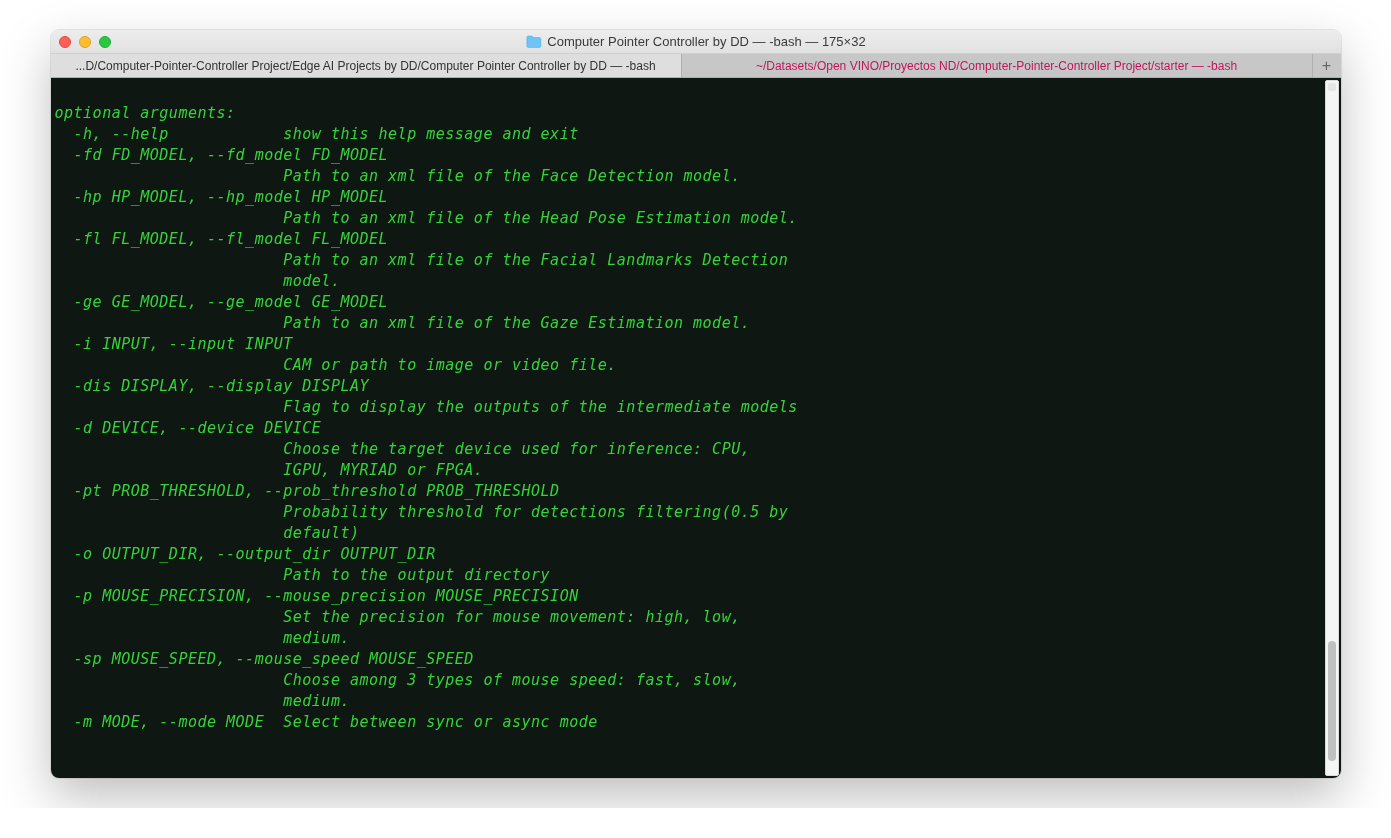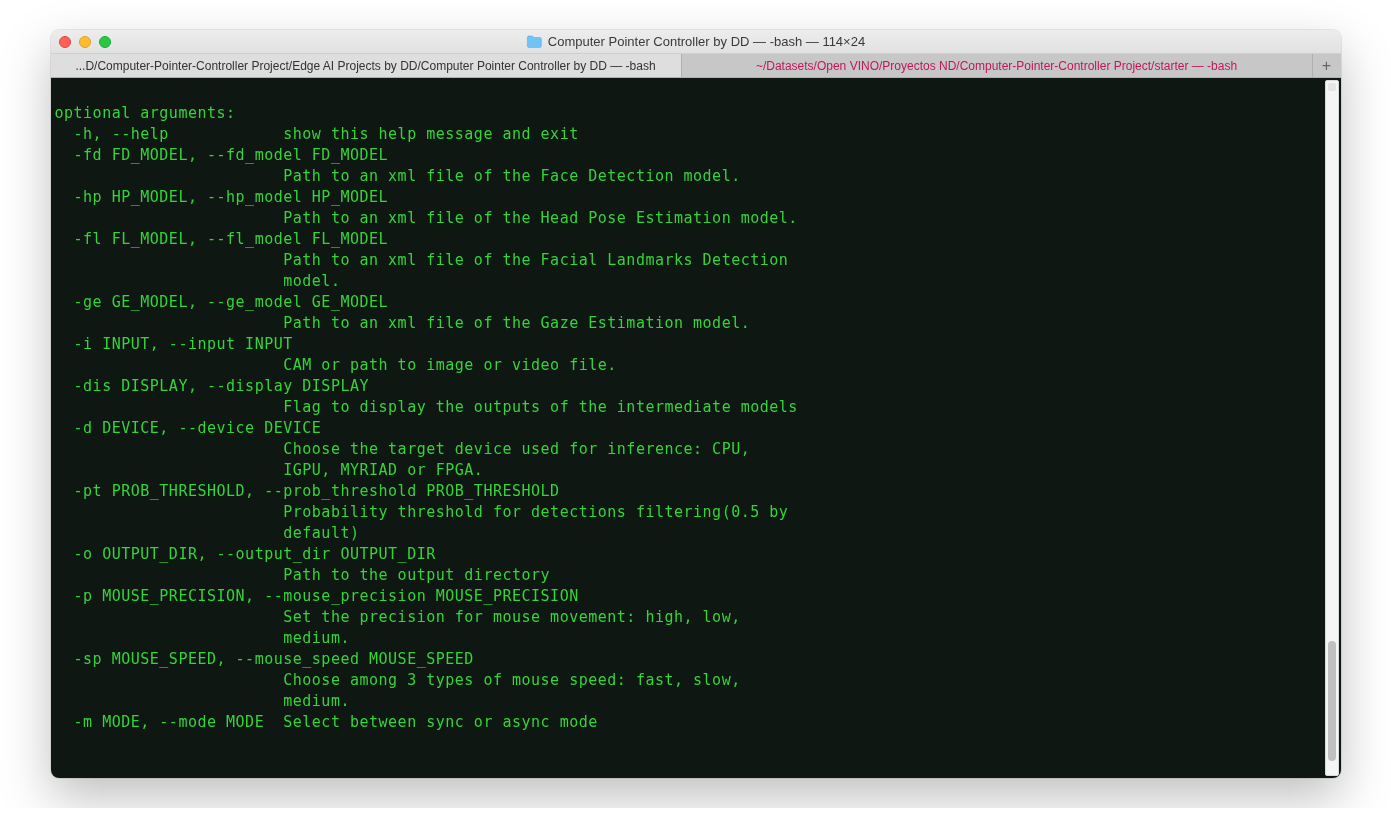--- a/index.html
+++ b/index.html
@@ -96,20 +96,21 @@
       height: 700px;
     }
     .terminal {
       font-family: "Menlo", "Consolas", monospace;
       font-size: 15px;
       line-height: 21px;
       color: #35d43a;
       white-space: pre;
       padding: 4px 4px;
       letter-spacing: 0.5px;
+      font-style: italic;
     }
     .scrollbar-track {
       position: absolute;
       right: 2px;
       top: 2px;
       bottom: 2px;
       width: 14px;
       background: #f5f5f5;
       border: 1px solid #dadada;
       border-radius: 2px;
@@ -143,21 +144,21 @@
       <div class="light red"></div>
       <div class="light yellow"></div>
       <div class="light green"></div>
     </div>
     <div class="title-center">
       <span class="folder-icon">
         <svg width="16" height="13" viewBox="0 0 16 13">
           <path d="M1 2.5 C1 1.7 1.7 1 2.5 1 L6 1 L7.5 2.5 L13.5 2.5 C14.3 2.5 15 3.2 15 4 L15 11 C15 11.8 14.3 12.5 13.5 12.5 L2.5 12.5 C1.7 12.5 1 11.8 1 11 Z" fill="#6fc3f7" stroke="#4da8e0" stroke-width="0.5"></path>
         </svg>
       </span>
-      <span>Computer Pointer Controller by DD — -bash — 114×24</span>
+      <span>Computer Pointer Controller by DD — -bash — 175×32</span>
     </div>
   </div>
 
   <div class="tabbar">
     <div class="tab active">
       <span>...D/Computer-Pointer-Controller Project/Edge AI Projects by DD/Computer Pointer Controller by DD — -bash</span>
     </div>
     <div class="tab">
       <span>~/Datasets/Open VINO/Proyectos ND/Computer-Pointer-Controller Project/starter — -bash</span>
     </div>

